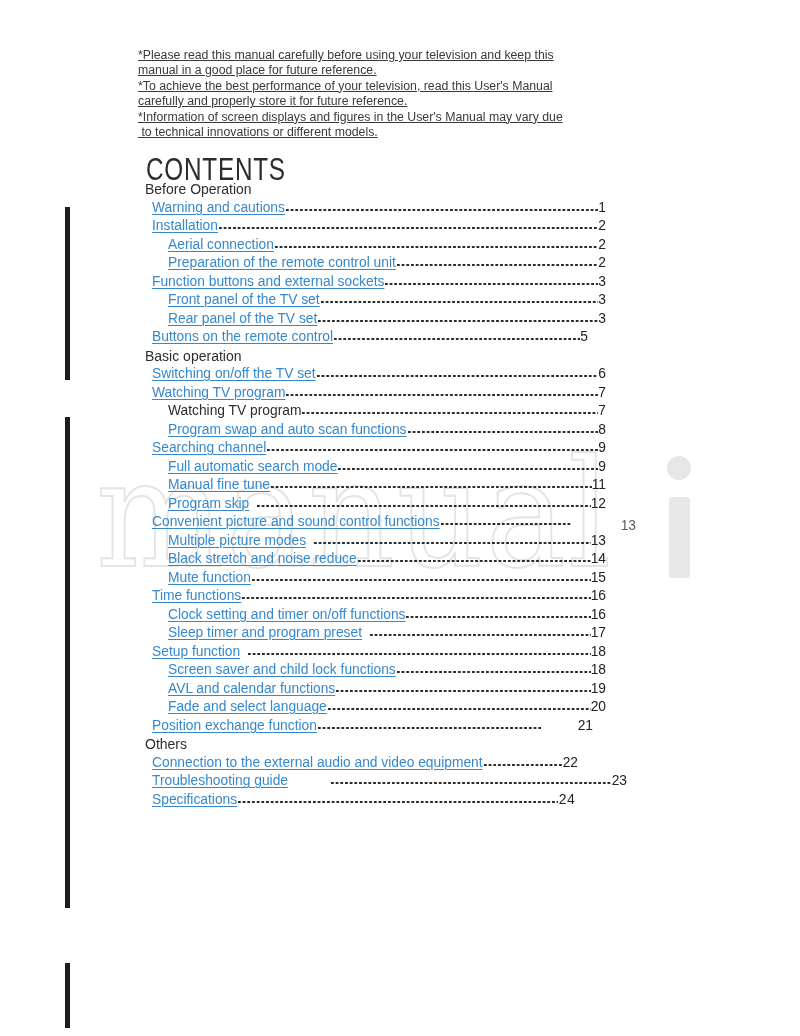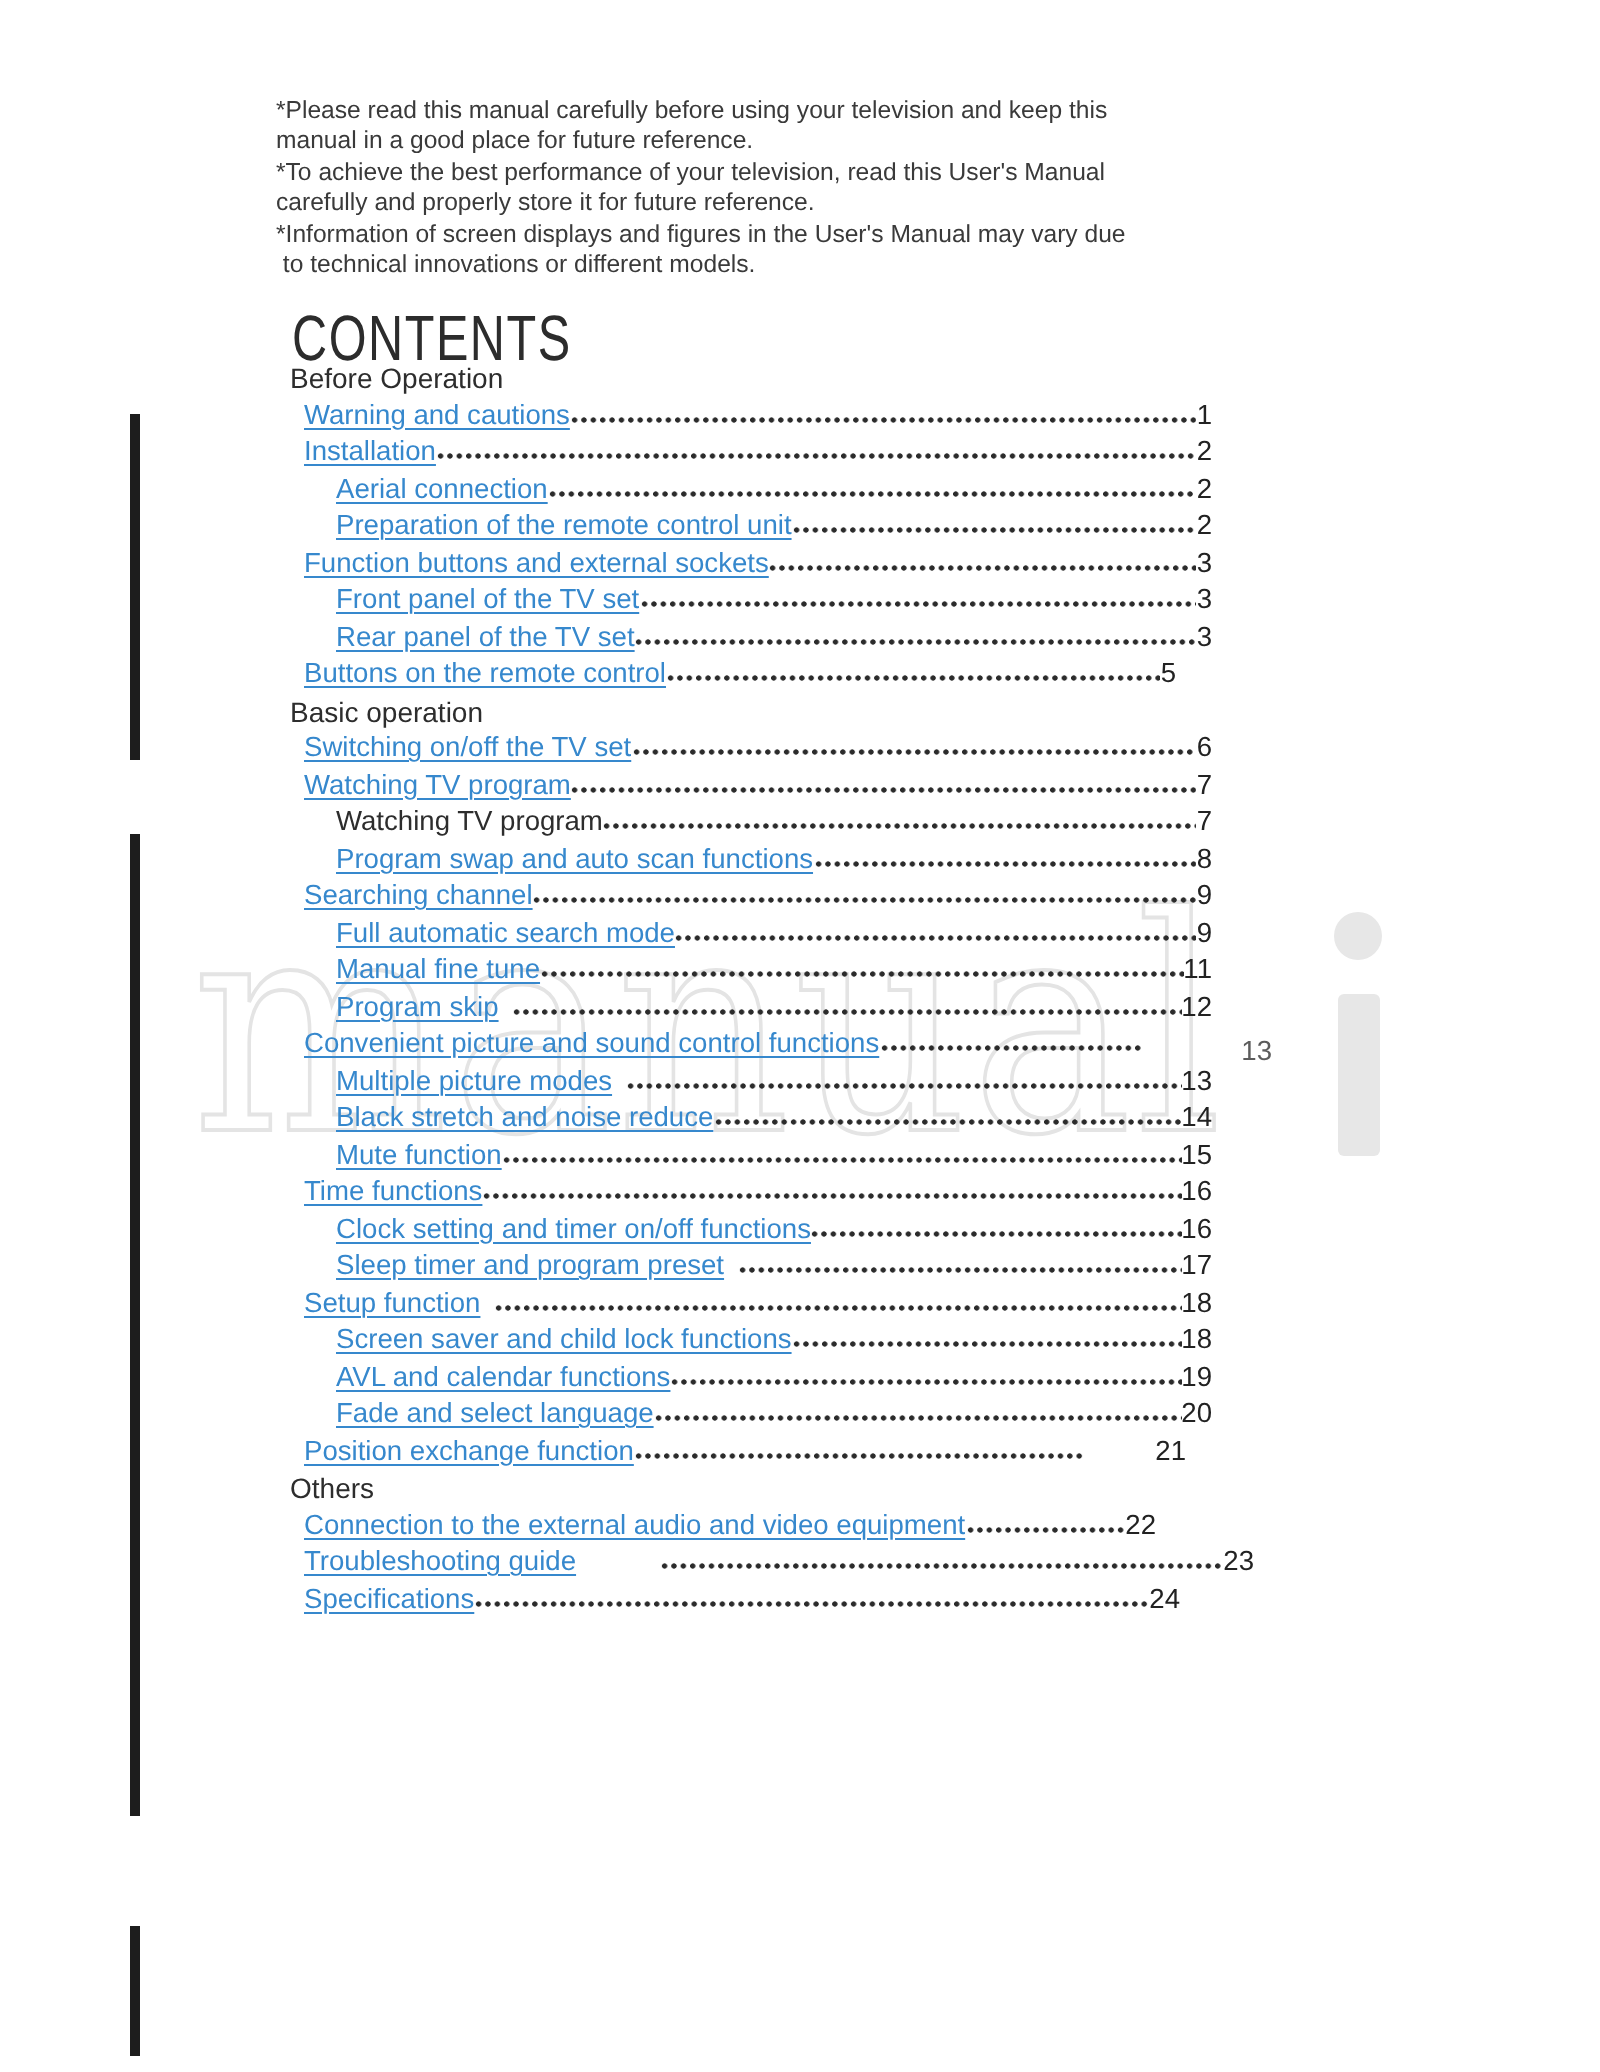--- a/index.html
+++ b/index.html
@@ -30,21 +30,21 @@
   .bar { position:absolute; left:65px; width:5px; background:#1d1d1d; z-index:2; }
   .bar1 { top:207px; height:173px; }
   .bar2 { top:417px; height:491px; }
   .bar3 { top:963px; height:65px; }
 
   
   .intro {
     position:absolute; left:138px; top:48px; z-index:1;
     font-size:12.3px; line-height:15.4px; color:#3a3a3a;
   }
-  .intro div { white-space:pre; }
+  .intro div { white-space:pre;text-decoration:underline; }
 
   
   .title {
     position:absolute; left:146px; top:153px; z-index:1;
     font-size:32px; line-height:32px; color:#2c2c2c; letter-spacing:1px;
     transform:scaleX(0.76); transform-origin:left center; white-space:pre;
   }
 
   
   .toc { position:absolute; left:145px; top:180px; width:461px; z-index:1; }
@@ -59,21 +59,21 @@
     flex:1 1 auto; align-self:baseline; height:13px; min-width:0;
     background-image:radial-gradient(circle at 2.3px 2px, #2b2b2b 1.15px, rgba(0,0,0,0) 1.5px);
     background-size:4.7px 4px; background-repeat:repeat-x; background-position:left bottom;
   }
   .num { flex:0 0 auto; color:#222; white-space:pre; }
   .g7  { flex:0 0 7px; }
   .g42 { flex:0 0 42px; }
   .mr18 .num { margin-right:18px; }
   .mr13 .num { margin-right:13px;margin-left:36px; }
   .mr48 .num { margin-right:28px; }
-  .mr16 .num { margin-right:16px; }
+  .mr16 .num { margin-right:31px;font-family:Liberation Mono, monospace; }
   .numout .num { margin-right:-21px; }
   .special13 .num { margin-left:50px; margin-right:-30px; transform:translateY(4px); color:#5c5c5c; }
 </style>
 </head>
 <body>
 
 <div class="page">
 
   <div class="watermark"><span class="wm-outline">manual</span></div>
   <div class="wm-i-dot"></div>

